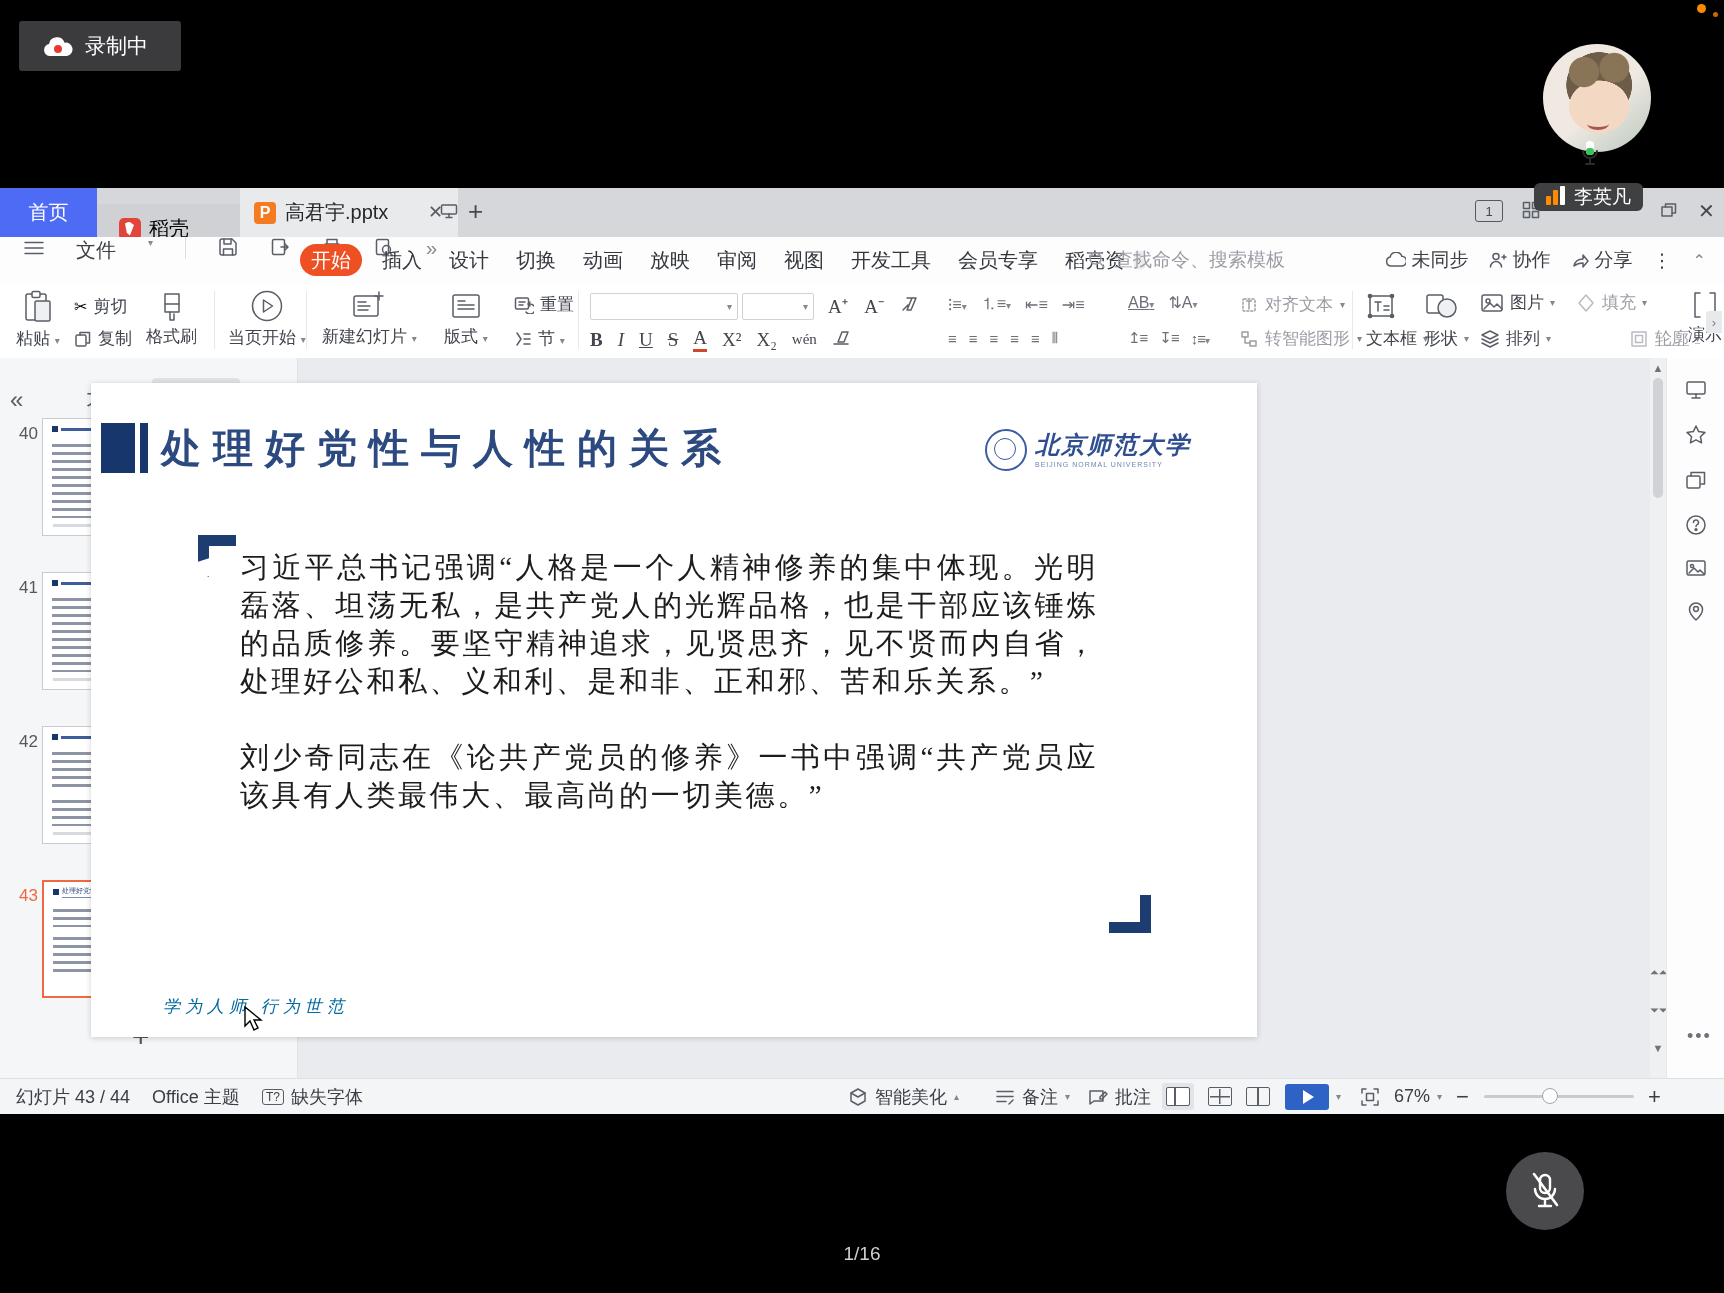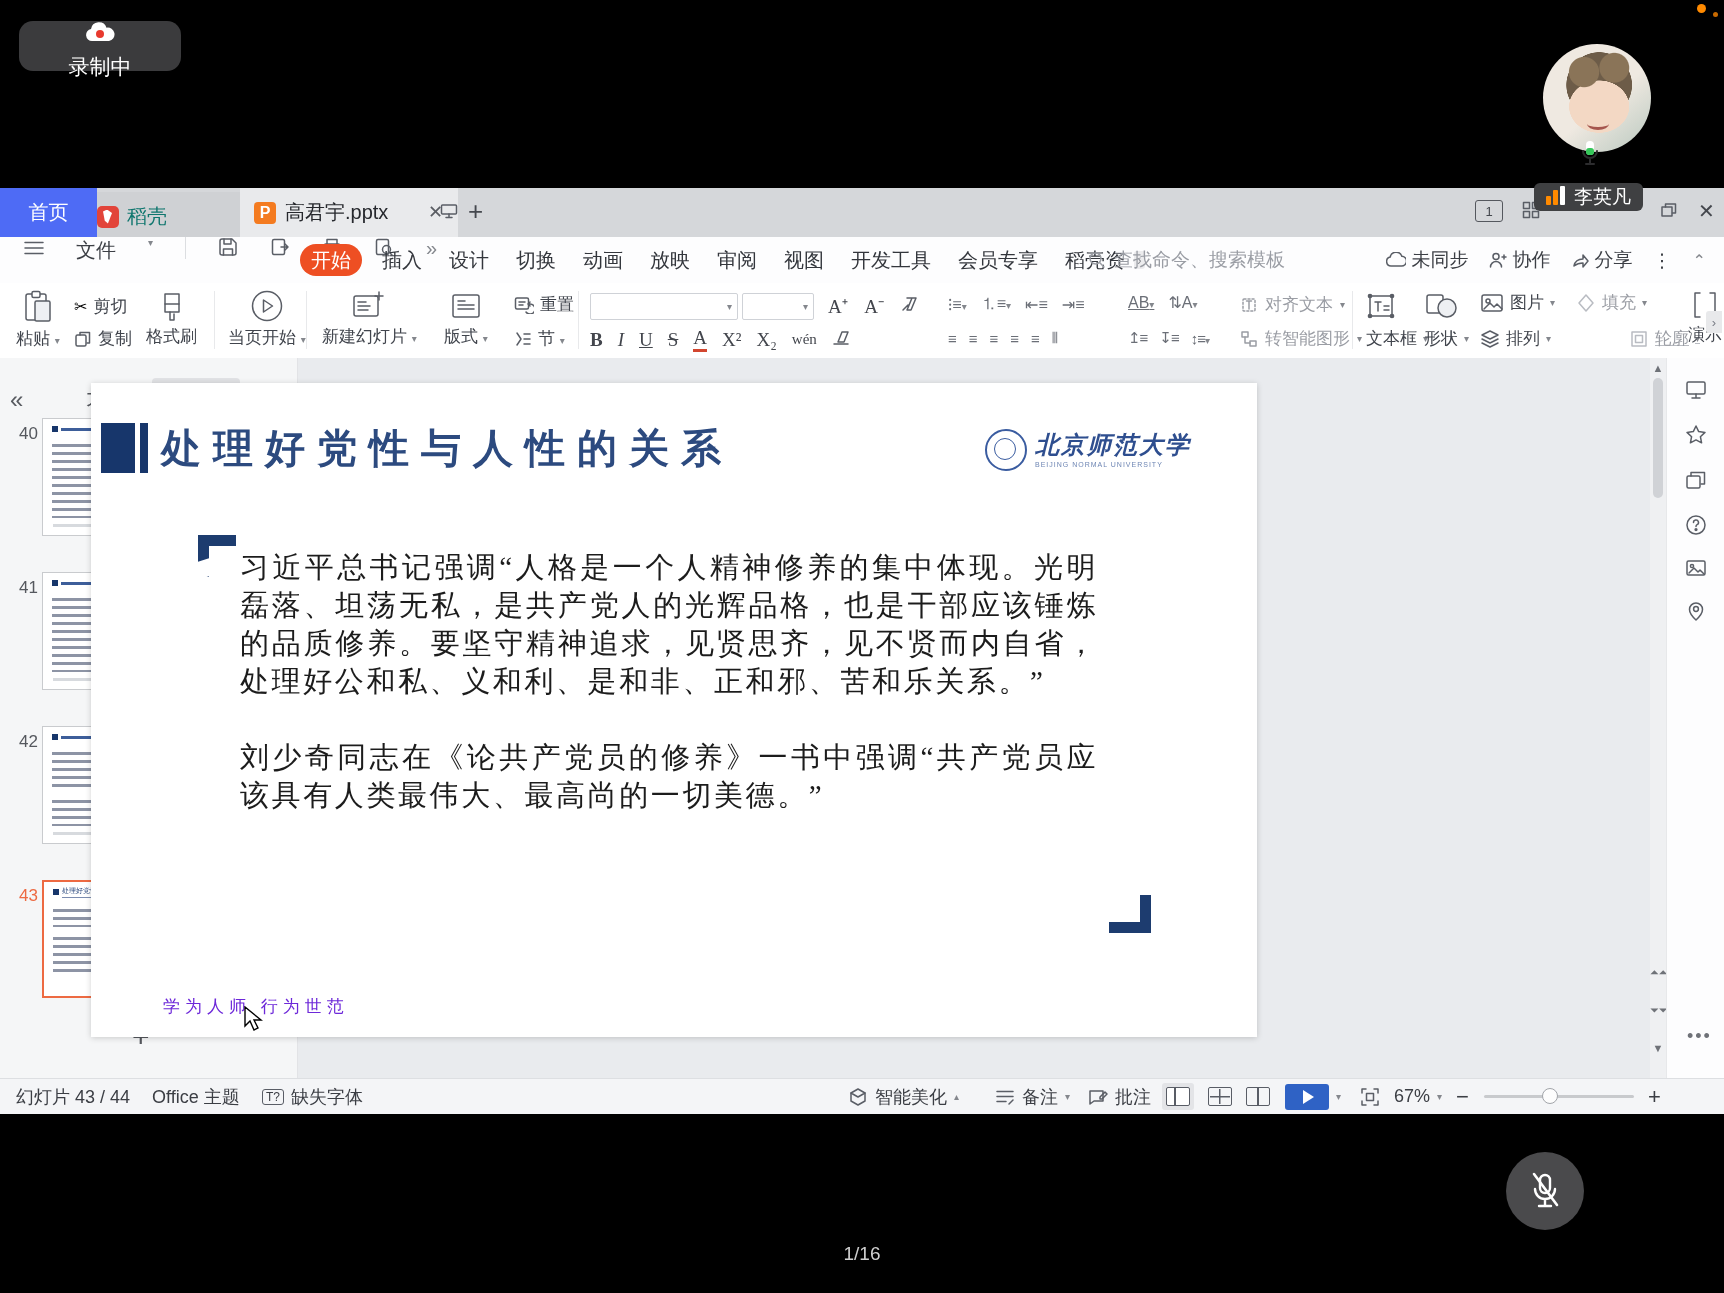--- a/index.html
+++ b/index.html
@@ -2,22 +2,22 @@
 <html><head>
 <meta charset="utf-8">
 <style>
   html,body{margin:0;padding:0;background:#000;}
   #screen{position:relative;width:1724px;height:1293px;background:#000;overflow:hidden;
           font-family:"Liberation Sans",sans-serif;-webkit-font-smoothing:antialiased;}
   .abs{position:absolute;}
   svg.i{stroke:#5a5e66;fill:none;stroke-width:1.5;stroke-linecap:round;stroke-linejoin:round;}
 
   
-  #rec-badge{left:19px;top:21px;width:162px;height:50px;background:#3b3b3d;border-radius:14px;
-             display:flex;align-items:center;gap:12px;padding-left:0;box-sizing:border-box;flex-direction:column;}
+  #rec-badge{left:19px;top:21px;width:162px;height:50px;background:#3b3b3d;border-radius:3px;
+             display:flex;align-items:center;gap:12px;padding-left:24px;box-sizing:border-box;}
   #rec-badge .cloud{position:relative;width:30px;height:20px;}
   #rec-badge .txt{color:#fff;font-size:21px;}
   #corner-dot1{right:18px;top:4px;width:9px;height:9px;border-radius:50%;background:#ff8a00;}
   #corner-dot2{right:6px;top:12px;width:5px;height:5px;border-radius:50%;background:#c96a00;}
   #avatar{left:1543px;top:44px;width:108px;height:108px;border-radius:50%;overflow:hidden;
           background:
             radial-gradient(circle at 38% 26%,#8a7458 0 14%,transparent 15%),
             radial-gradient(circle at 66% 22%,#8a7458 0 13%,transparent 14%),
             radial-gradient(ellipse 46% 40% at 52% 58%,#f3d8c4 0 60%,transparent 61%),
             radial-gradient(ellipse 52% 52% at 52% 38%,#6d5c48 0 58%,transparent 59%),
@@ -32,21 +32,21 @@
   #name-badge .bars .b3{height:19px;background:#fff;}
   #name-badge .nm{color:#fff;font-size:19px;}
 
   
   #app{left:0;top:188px;width:1576px;height:925px;background:#fff;}
 
   
   #tabbar{left:0;top:0;width:1724px;height:49px;background:#d5d7da;}
   .tab{height:49px;display:flex;align-items:center;box-sizing:border-box;}
   #tab-home{position:absolute;left:0;top:0;width:97px;justify-content:center;background:#4e6bf5;color:#fff;font-size:20px;}
-  #tab-daoke{position:absolute;left:97px;top:4px;width:143px;gap:8px;color:#0f766e;font-size:20px;background:#cfd1d4;}
+  #tab-daoke{position:absolute;left:97px;top:16px;width:143px;gap:8px;padding-left:22px;color:#000000;font-size:20px;background:#cfd1d4;}
   .daoke-ic{width:22px;height:22px;border-radius:5px;background:#e2443a;position:relative;flex:0 0 auto;}
   .daoke-ic:after{content:"";position:absolute;left:6px;top:4px;width:9px;height:14px;background:#fff;
        clip-path:polygon(0 15%,45% 0,100% 25%,55% 100%,20% 80%);}
   #tab-doc{position:absolute;left:240px;top:0;width:218px;gap:9px;padding-left:14px;background:#e9eaec;color:#26282d;font-size:20px;}
   .pptx-ic{width:22px;height:22px;border-radius:4px;background:#f47b20;color:#fff;font-size:16px;font-weight:bold;
        display:flex;align-items:center;justify-content:center;flex:0 0 auto;}
   #tab-doc .mini{margin-left:auto;}
   #tab-close{position:absolute;left:428px;top:13px;font-size:18px;color:#5a5d63;}
   #tab-new{position:absolute;left:468px;top:8px;font-size:26px;color:#45484e;}
   .winctl{position:absolute;top:12px;color:#44474d;}
@@ -116,21 +116,21 @@
   #slide-logo .seal{width:38px;height:38px;border:2px solid #3a5ca0;border-radius:50%;position:relative;}
   #slide-logo .seal:after{content:"";position:absolute;left:7px;top:7px;width:20px;height:20px;border:1.5px solid #3a5ca0;border-radius:50%;}
   #slide-logo .cn{font-family:"Liberation Serif",serif;font-size:24px;color:#2e4e8f;font-weight:bold;letter-spacing:2px;font-style:italic;}
   #slide-logo .en{font-size:7px;color:#6e86b4;letter-spacing:1px;}
   #br-tl{position:absolute;left:107px;top:152px;width:38px;height:42px;border-left:11px solid #1d3c6f;border-top:11px solid #1d3c6f;box-sizing:border-box;}
   #br-tl:after{content:"";position:absolute;left:-11px;top:14px;width:11px;height:18px;background:#fff;transform:skewY(-18deg);}
   #slide-body{position:absolute;left:149px;top:165px;width:858px;font-family:"Liberation Serif",serif;
       font-size:29px;line-height:38px;letter-spacing:2.6px;color:#1c1c1c;text-align:justify;}
   #slide-body p{margin:0 0 38px 0;}
   #br-br{position:absolute;left:1018px;top:512px;width:42px;height:38px;border-right:11px solid #1d3c6f;border-bottom:11px solid #1d3c6f;box-sizing:border-box;}
-  #slide-foot{position:absolute;left:72px;top:612px;font-size:17px;letter-spacing:5px;color:#6d28d9;}
+  #slide-foot{position:absolute;left:72px;top:612px;font-size:17px;letter-spacing:5px;color:#0369a1;font-style:italic;}
 
   
   #cv-scroll{position:absolute;left:1650px;top:0;width:16px;height:720px;background:#eff0f2;}
   #cv-thumb{position:absolute;left:3px;top:20px;width:10px;height:120px;border-radius:5px;background:#d0d2d6;}
   .cv-btn{position:absolute;left:0;width:16px;text-align:center;color:#6f7278;font-size:11px;}
   #rightpanel{position:absolute;left:1666px;top:0;width:58px;height:720px;background:#fdfdfe;border-left:1px solid #e7e8ea;}
   .rp-ic{position:absolute;left:18px;}
   #rp-dots{position:absolute;left:20px;top:668px;color:#6f7278;font-size:18px;letter-spacing:2px;}
 
   

